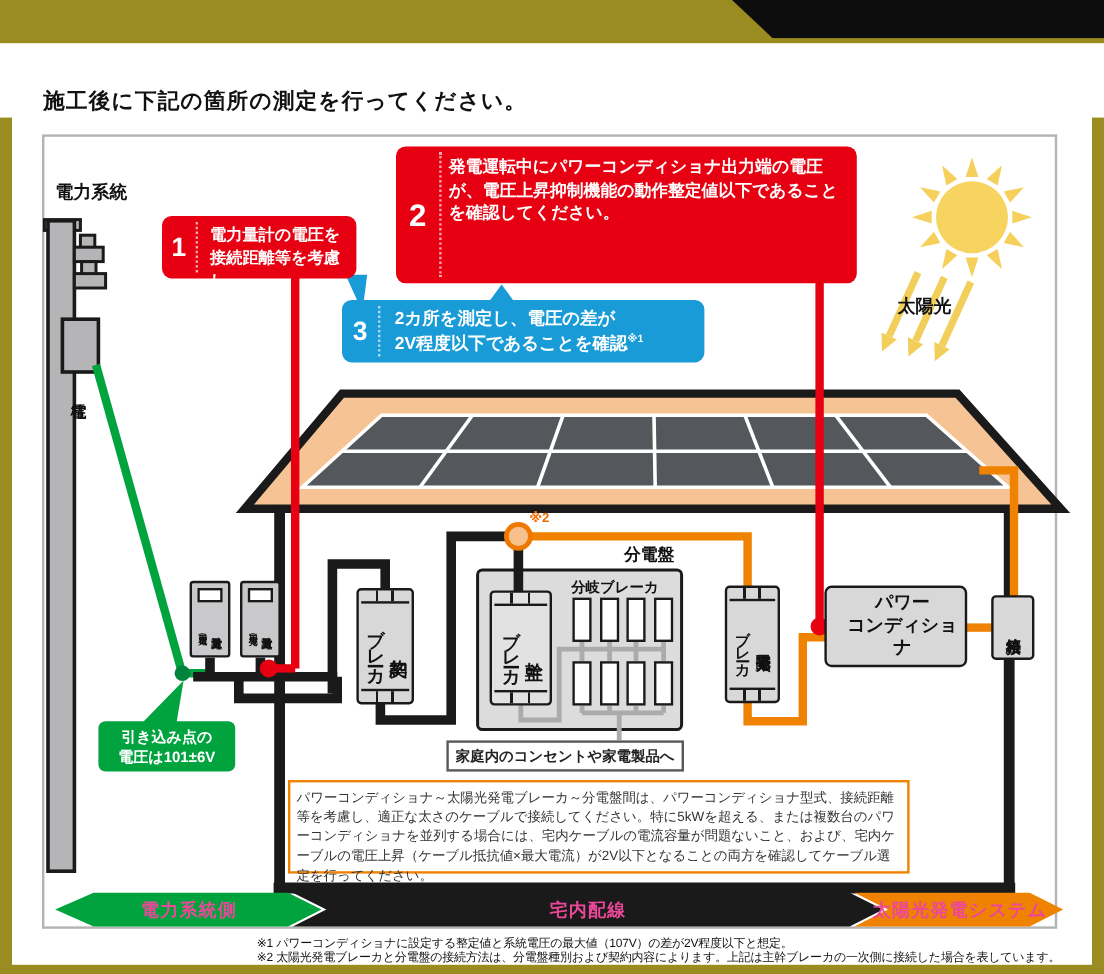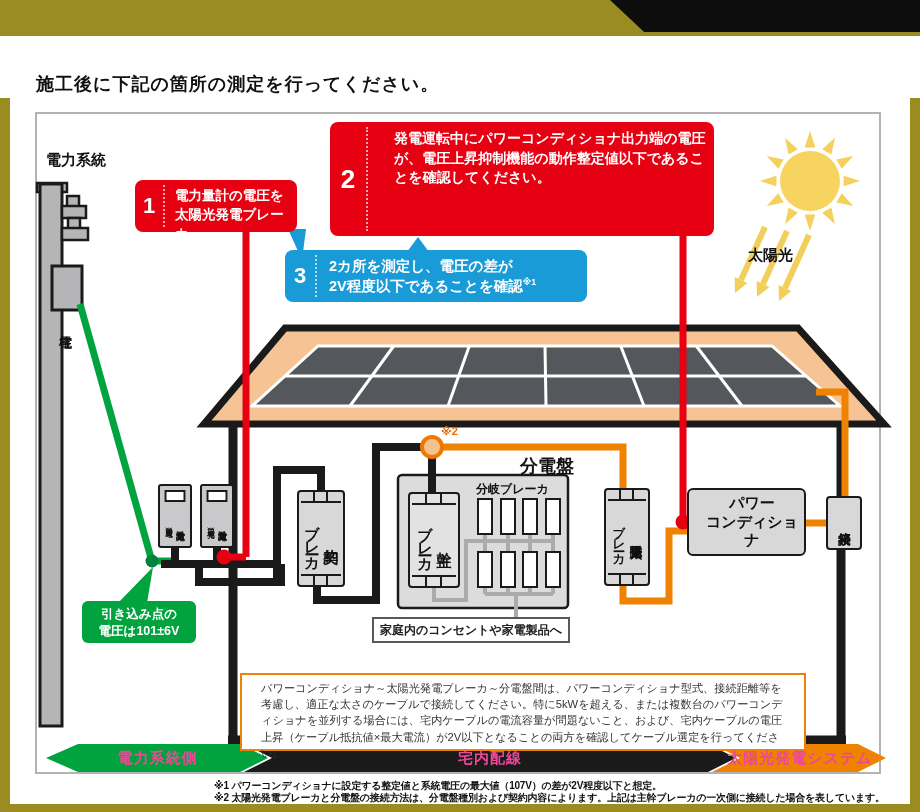--- a/index.html
+++ b/index.html
@@ -22,21 +22,21 @@
   .red{background:#e60012;}
   .blue{background:#189bd7;}
   .co-num{position:absolute;left:0;top:5px;bottom:5px;display:flex;align-items:center;justify-content:center;
           font-weight:bold;border-right:2px dotted rgba(255,255,255,.65);}
   .co-body{font-weight:bold;}
   .c1{left:135px;top:180px;width:162px;height:52px;}
   .c1 .co-num{width:28px;font-size:22px;}
   .c1 .co-body{margin-left:36px;padding:7px 4px;font-size:13.5px;line-height:1.4;}
   .c2{left:330px;top:122px;width:384px;height:114px;}
   .c2 .co-num{width:36px;font-size:26px;}
-  .c2 .co-body{margin-left:64px;padding:7px 8px 0 0;font-size:14px;line-height:1.4;}
+  .c2 .co-body{margin-left:44px;padding:7px 8px 0 0;font-size:14px;line-height:1.4;}
   .c2 .co-note{margin-left:44px;padding:3px 8px 0 0;font-size:11.5px;line-height:1.3;font-weight:normal;}
   .c3{left:285px;top:250px;width:302px;height:52px;}
   .c3 .co-num{width:30px;font-size:22px;}
   .c3 .co-body{margin-left:40px;padding:7px 4px;font-size:14.5px;line-height:1.35;}
   sup{font-size:60%;vertical-align:super;}
   .gnote{left:82px;top:601px;width:114px;height:42px;background:#00a33e;color:#fff;border-radius:6px;
          font-size:12.5px;font-weight:bold;text-align:center;line-height:1.35;padding-top:5px;box-sizing:border-box;}
   
   .box{background:#d8d8d9;border:2.5px solid #1a1a1a;border-radius:4px;box-sizing:border-box;
        display:flex;align-items:center;justify-content:center;}
@@ -49,25 +49,25 @@
   .meter-txt{position:absolute;left:0;right:0;top:19px;bottom:2px;display:flex;align-items:center;justify-content:center;}
   .meter-txt .nm{font-size:9px;}
   .meter-txt .sb{font-size:7.5px;}
   .cap{position:absolute;left:2px;right:2px;height:9px;
        background-image:linear-gradient(90deg,transparent 0,transparent 30%,#1a1a1a 30%,#1a1a1a 35%,transparent 35%,transparent 63%,#1a1a1a 63%,#1a1a1a 68%,transparent 68%);}
   .cap.t{top:0;border-bottom:2px solid #1a1a1a;}
   .cap.b{bottom:0;border-top:2px solid #1a1a1a;}
   .cellW{background:#fff;border:2px solid #1a1a1a;box-sizing:border-box;}
   .outlet{background:#fff;border:2px solid #58595b;color:#222;font-size:12px;font-weight:bold;
           display:flex;align-items:center;justify-content:center;box-sizing:border-box;}
-  .cable-note{left:240px;top:673px;width:566px;height:78px;border:2px solid #ef8200;background:#fff;
-              font-size:11.2px;line-height:1.45;color:#333;padding:5px 19px;box-sizing:border-box;}
+  .cable-note{left:240px;top:650px;width:518px;height:78px;border:2px solid #ef8200;background:#fff;
+              font-size:11.2px;line-height:1.45;color:#333;padding:5px 5px;box-sizing:border-box;}
   .lbl{font-weight:bold;color:#111;}
   .banner-txt{color:#ec4899;font-weight:bold;font-size:15px;text-align:center;letter-spacing:1px;}
-  .footnote{left:214px;font-size:10px;font-weight:bold;color:#111;letter-spacing:-.2px;}
+  .footnote{left:214px;font-size:10px;font-weight:normal;color:#111;letter-spacing:-.2px;}
   .pc-txt{font-size:15px;font-weight:bold;color:#111;text-align:center;line-height:1.25;margin-left:11px;}
 </style>
 </head>
 <body>
 
 <div id="stage">
 
   <div class="abs hdr"></div>
   <div class="abs hdr-black"></div>
 
@@ -186,27 +186,27 @@
 
     <polygon points="46,758 78,744 240,744 268,758 240,772 78,772" fill="#00a33e"></polygon>
     <polygon points="244,744 708,744 736,758 708,772 244,772 272,758" fill="#1a1a1a"></polygon>
     <polygon points="712,744 858,744 886,758 858,772 712,772 740,758" fill="#ef8200"></polygon>
   </svg>
 
   <div class="abs lbl" style="left:46px;top:151px;font-size:15px;">電力系統</div>
   <div class="abs vtext" style="left:56px;top:326px;font-size:13px;">電柱</div>
   <div class="abs lbl" style="left:748px;top:246px;font-size:15px;">太陽光</div>
   <div class="abs lbl" style="left:441px;top:425px;font-size:11px;color:#ef6c00;">※2</div>
-  <div class="abs lbl" style="left:520px;top:454px;font-size:18px;text-align:center;">分電盤</div>
+  <div class="abs lbl" style="left:520px;top:454px;font-size:14px;text-align:center;">分電盤</div>
   <div class="abs lbl" style="left:476px;top:481px;font-size:12px;">分岐ブレーカ</div>
 
   <div class="abs callout red c1">
     <div class="co-num">1</div>
     <div class="co-body">
-      <span>電力量計の電圧を</span><br><span>太陽光発電ブレーカ。</span>
+      <span>電力量計の電圧を</span><br><span>接続距離等を考慮し。</span>
     </div>
   </div>
 
   <div class="abs callout red c2">
     <div class="co-num">2</div>
     <div class="co-body">発電運転中にパワーコンディショナ出力端の電圧が、電圧上昇抑制機能の動作整定値以下であることを確認してください。</div>
   </div>
 
   <div class="abs callout blue c3">
     <div class="co-num">3</div>

